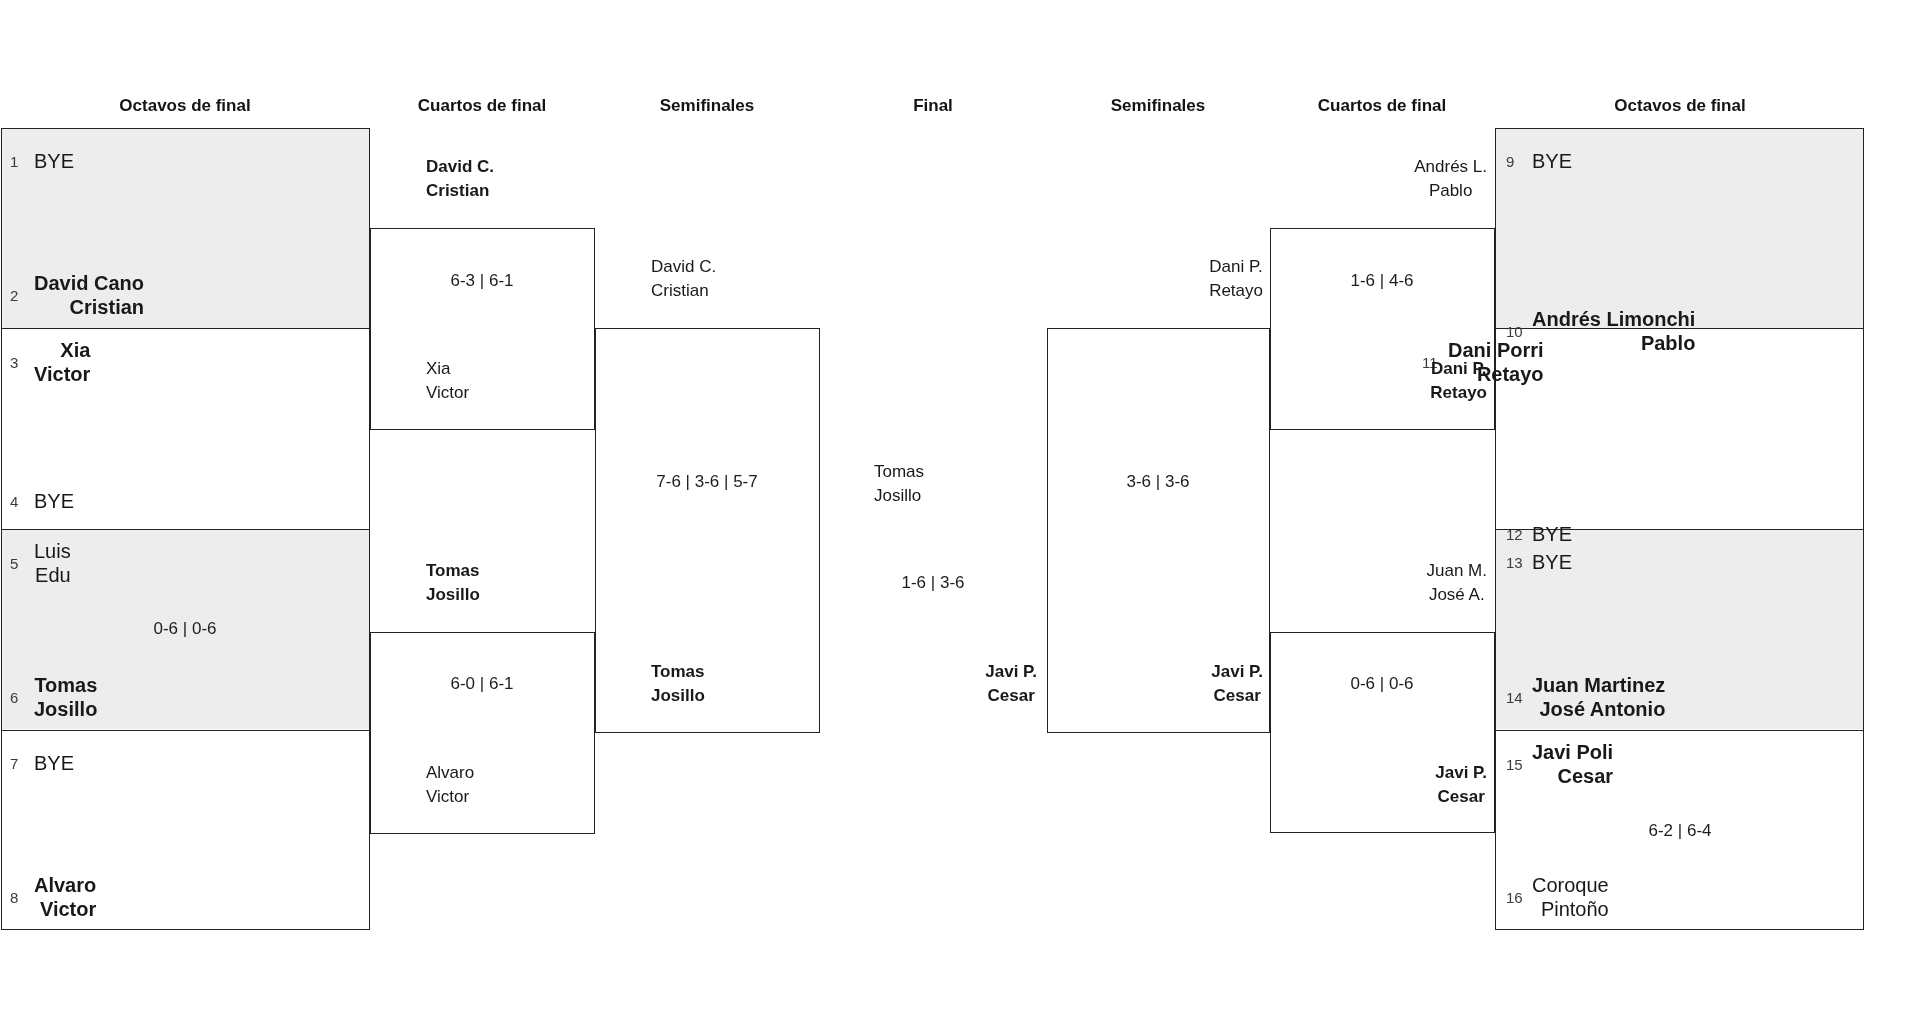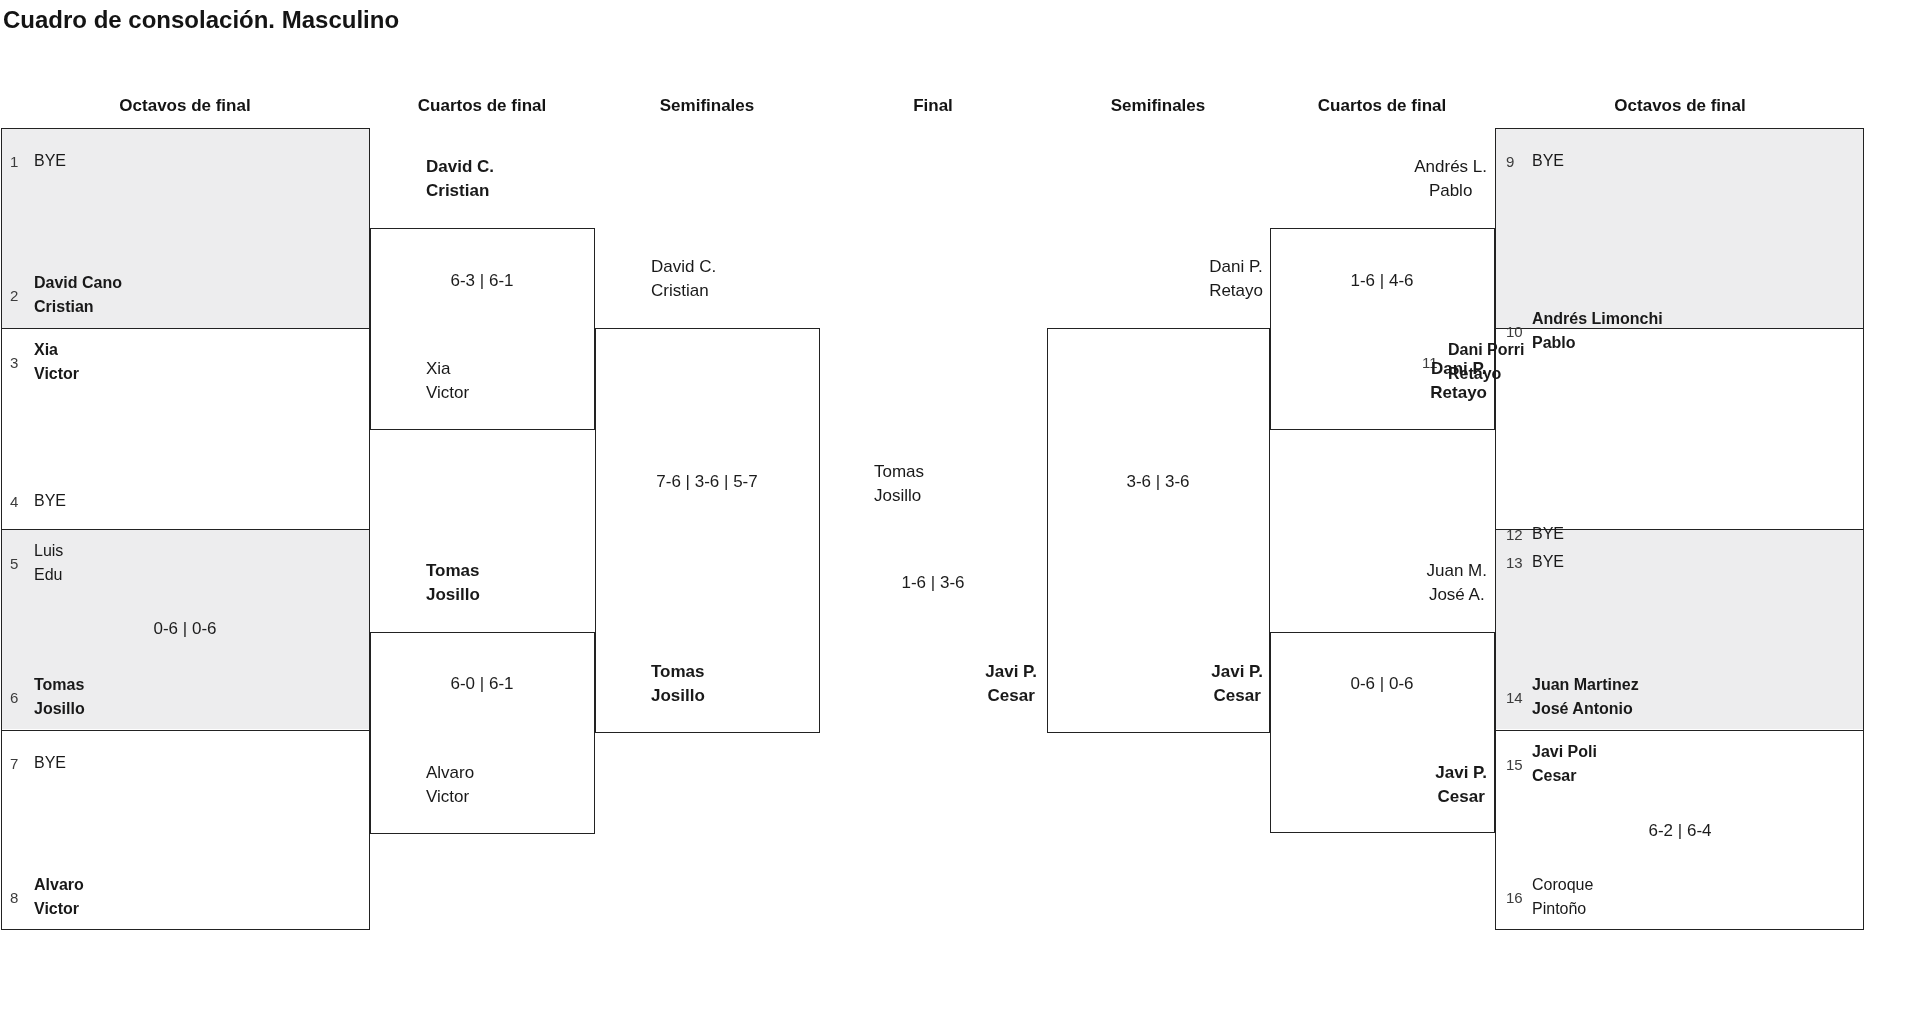--- a/index.html
+++ b/index.html
@@ -8,36 +8,35 @@
     font-family:"Liberation Sans", sans-serif;color:#191919;
   }
   .title{position:absolute;left:3px;top:4px;font-size:24px;line-height:31px;font-weight:600;color:#141414;}
   .rh{position:absolute;top:95px;transform:translateX(-50%);font-size:17px;line-height:22px;font-weight:600;color:#141414;white-space:nowrap;}
   .bx{position:absolute;border:1px solid #222;box-sizing:border-box;background:transparent;}
   .shade{position:absolute;background:#ededee;}
   .sep{position:absolute;height:1px;background:#222;}
   .seed{position:absolute;display:flex;align-items:center;}
   .seed .num{flex:none;width:24px;font-size:15px;color:#3c3c3c;}
   .seedR .num{width:26px;}
-  .seed .nm{font-size:16px;line-height:24px;white-space:nowrap;}
+  .seed .nm{font-size:20px;line-height:24px;white-space:nowrap;text-align:right;}
   .bold .nm, .team.bold{font-weight:700;}
   .team{position:absolute;font-size:17px;line-height:24px;white-space:nowrap;margin-left:44px;}
   .team.ra{text-align:center;}
   .score{position:absolute;transform:translate(-50%,-50%);font-size:17px;color:#1c1c1c;white-space:nowrap;}
   .logo{position:absolute;left:1690px;top:0;width:230px;height:72px;}
   .dot{position:absolute;border-radius:50%;}
   .logo-text{position:absolute;left:63px;top:15px;font-size:44px;line-height:46px;font-weight:800;letter-spacing:-2px;color:#76b82d;}
 </style>
 </head>
 <body>
 
 <div id="stage">
 
   <div class="title">
-    <div>Cuadro de consolación. Masculino</div>
   </div>
 
 
   <div class="rh" style="left:185px;">Octavos de final</div>
   <div class="rh" style="left:482px;">Cuartos de final</div>
   <div class="rh" style="left:707px;">Semifinales</div>
   <div class="rh" style="left:933px;">Final</div>
   <div class="rh" style="left:1158px;">Semifinales</div>
   <div class="rh" style="left:1382px;">Cuartos de final</div>
   <div class="rh" style="left:1680px;">Octavos de final</div>

